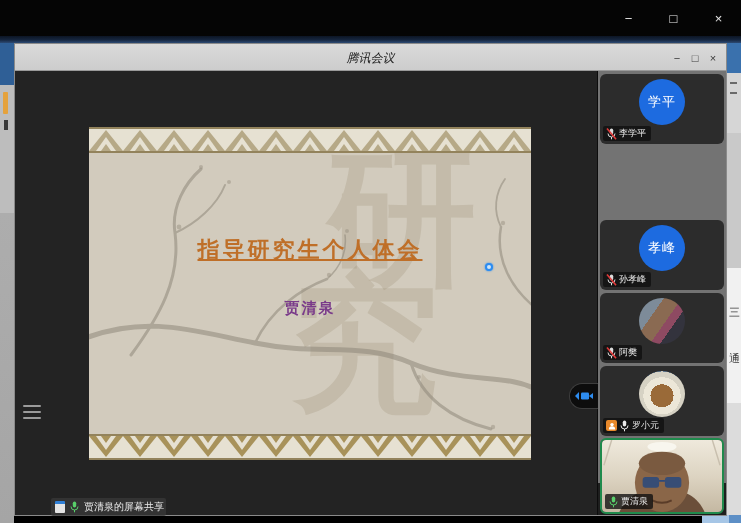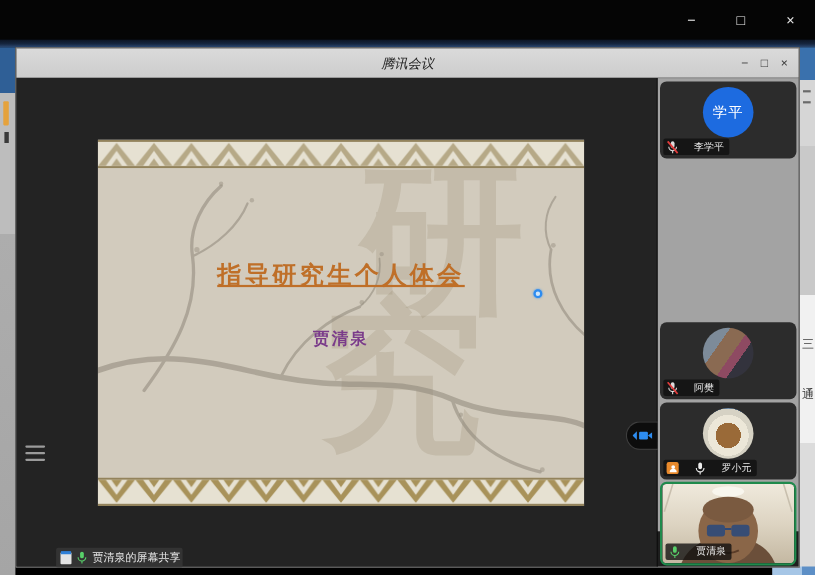--- a/index.html
+++ b/index.html
@@ -31,21 +31,21 @@
            border:1px solid #8a8a8a;background:#1e1e1e;}
   .mtitlebar{position:absolute;left:0;top:0;width:100%;height:27px;
              background:linear-gradient(#dadada,#cdcdcd);border-bottom:1px solid #9a9a9a;box-sizing:border-box;}
   .mtitle{position:absolute;left:0;right:0;top:6px;text-align:center;font-size:12px;color:#1c1c1c;font-style:italic;}
   .mcontrols{position:absolute;right:4px;top:0;height:27px;display:flex;align-items:center;}
   .mcontrols .wbtn{width:18px;height:22px;display:flex;align-items:center;justify-content:center;
                    color:#3a3a3a;font-size:11px;background:transparent;border:0;}
 
   .mcontent{position:absolute;left:0;top:27px;width:711px;height:444px;display:flex;}
   .main-area{position:relative;width:583px;height:444px;background:#232323;border-right:1px solid #0c0c0c;box-sizing:border-box;}
-  .sidebar{position:relative;width:128px;height:412px;background:#a3a3a3;}
+  .sidebar{position:relative;width:128px;height:412px;background:#737373;}
 
   
   .slide{position:absolute;left:74px;top:56px;width:442px;height:333px;background:#d2cbbd;overflow:hidden;}
   .border-strip{position:absolute;left:0;width:442px;height:26px;}
   .border-strip.top{top:0;}
   .border-strip.bottom{bottom:0;}
   .border-strip svg{display:block;}
   .wmark{position:absolute;font-family:"DejaVu Serif","Liberation Serif",serif;font-weight:bold;
          color:rgba(138,124,94,0.20);line-height:1;}
   .branches{position:absolute;left:0;top:0;}
@@ -76,21 +76,21 @@
   
   .tile{position:absolute;left:2px;width:124px;height:70px;background:#2c2c2c;border-radius:6px;overflow:hidden;}
   .tile.speaking{height:76px;box-sizing:border-box;border:2px solid #1f8a4c;background:#111;}
   .avatar-circle{position:absolute;left:39px;top:5px;width:46px;height:46px;border-radius:50%;
                  display:flex;align-items:center;justify-content:center;}
   .avatar-circle.blue{background:#1d6be0;}
   .avatar-circle.blue span{color:#fff;font-size:13px;letter-spacing:1px;}
   .avatar-circle.photo-lake{background:linear-gradient(#a9c9e7 0 42%,#8a6f4e 42% 56%,#3a6fa6 56%);}
   .avatar-circle.photo-person{background:linear-gradient(125deg,#7d8b99 0 32%,#8a6a52 32% 55%,#8e4a62 55% 68%,#33333d 68%);}
   .avatar-circle.photo-cup{background:radial-gradient(circle at 50% 54%,#9a6a38 0 34%,#ece7d8 34% 55%,#d6d2c4 55% 72%,#6e8baa 72%);}
-  .tile-label{position:absolute;left:3px;bottom:3px;display:flex;align-items:center;gap:14px;
+  .tile-label{position:absolute;left:3px;bottom:3px;display:flex;align-items:center;gap:2px;
               background:rgba(16,16,16,0.78);padding:1px 5px 1px 3px;border-radius:2px;}
   .tile-label .pname{color:#e8e8e8;font-size:9px;white-space:nowrap;}
   .badge-host{width:11px;height:11px;border-radius:2px;background:#e8892b;display:flex;align-items:center;justify-content:center;}
   .video-fill{position:absolute;left:0;top:0;width:100%;height:100%;}
 </style>
 </head>
 <body>
 
 <div class="stage">
 
@@ -229,20 +229,34 @@
               <rect x="3.8" y="0.5" width="3.4" height="6" rx="1.7" fill="#dcdcdc"></rect>
               <path d="M2 5.5a3.5 3.5 0 0 0 7 0" fill="none" stroke="#dcdcdc" stroke-width="1"></path>
               <line x1="5.5" y1="9" x2="5.5" y2="11.3" stroke="#dcdcdc" stroke-width="1"></line>
               <line x1="1" y1="0.5" x2="10" y2="11.2" stroke="#e23b3b" stroke-width="1.6"></line>
             </svg>
             <span class="pname">李学平</span>
           </div>
         </div>
 
 
+        <div class="tile" style="top:149px">
+          <div class="avatar-circle blue">
+            <span>孝峰</span>
+          </div>
+          <div class="tile-label">
+            <svg width="11" height="12" viewBox="0 0 11 12">
+              <rect x="3.8" y="0.5" width="3.4" height="6" rx="1.7" fill="#dcdcdc"></rect>
+              <path d="M2 5.5a3.5 3.5 0 0 0 7 0" fill="none" stroke="#dcdcdc" stroke-width="1"></path>
+              <line x1="5.5" y1="9" x2="5.5" y2="11.3" stroke="#dcdcdc" stroke-width="1"></line>
+              <line x1="1" y1="0.5" x2="10" y2="11.2" stroke="#e23b3b" stroke-width="1.6"></line>
+            </svg>
+            <span class="pname">孙孝峰</span>
+          </div>
+        </div>
 
         <div class="tile" style="top:222px">
           <div class="avatar-circle photo-person"></div>
           <div class="tile-label">
             <svg width="11" height="12" viewBox="0 0 11 12">
               <rect x="3.8" y="0.5" width="3.4" height="6" rx="1.7" fill="#dcdcdc"></rect>
               <path d="M2 5.5a3.5 3.5 0 0 0 7 0" fill="none" stroke="#dcdcdc" stroke-width="1"></path>
               <line x1="5.5" y1="9" x2="5.5" y2="11.3" stroke="#dcdcdc" stroke-width="1"></line>
               <line x1="1" y1="0.5" x2="10" y2="11.2" stroke="#e23b3b" stroke-width="1.6"></line>
             </svg>

